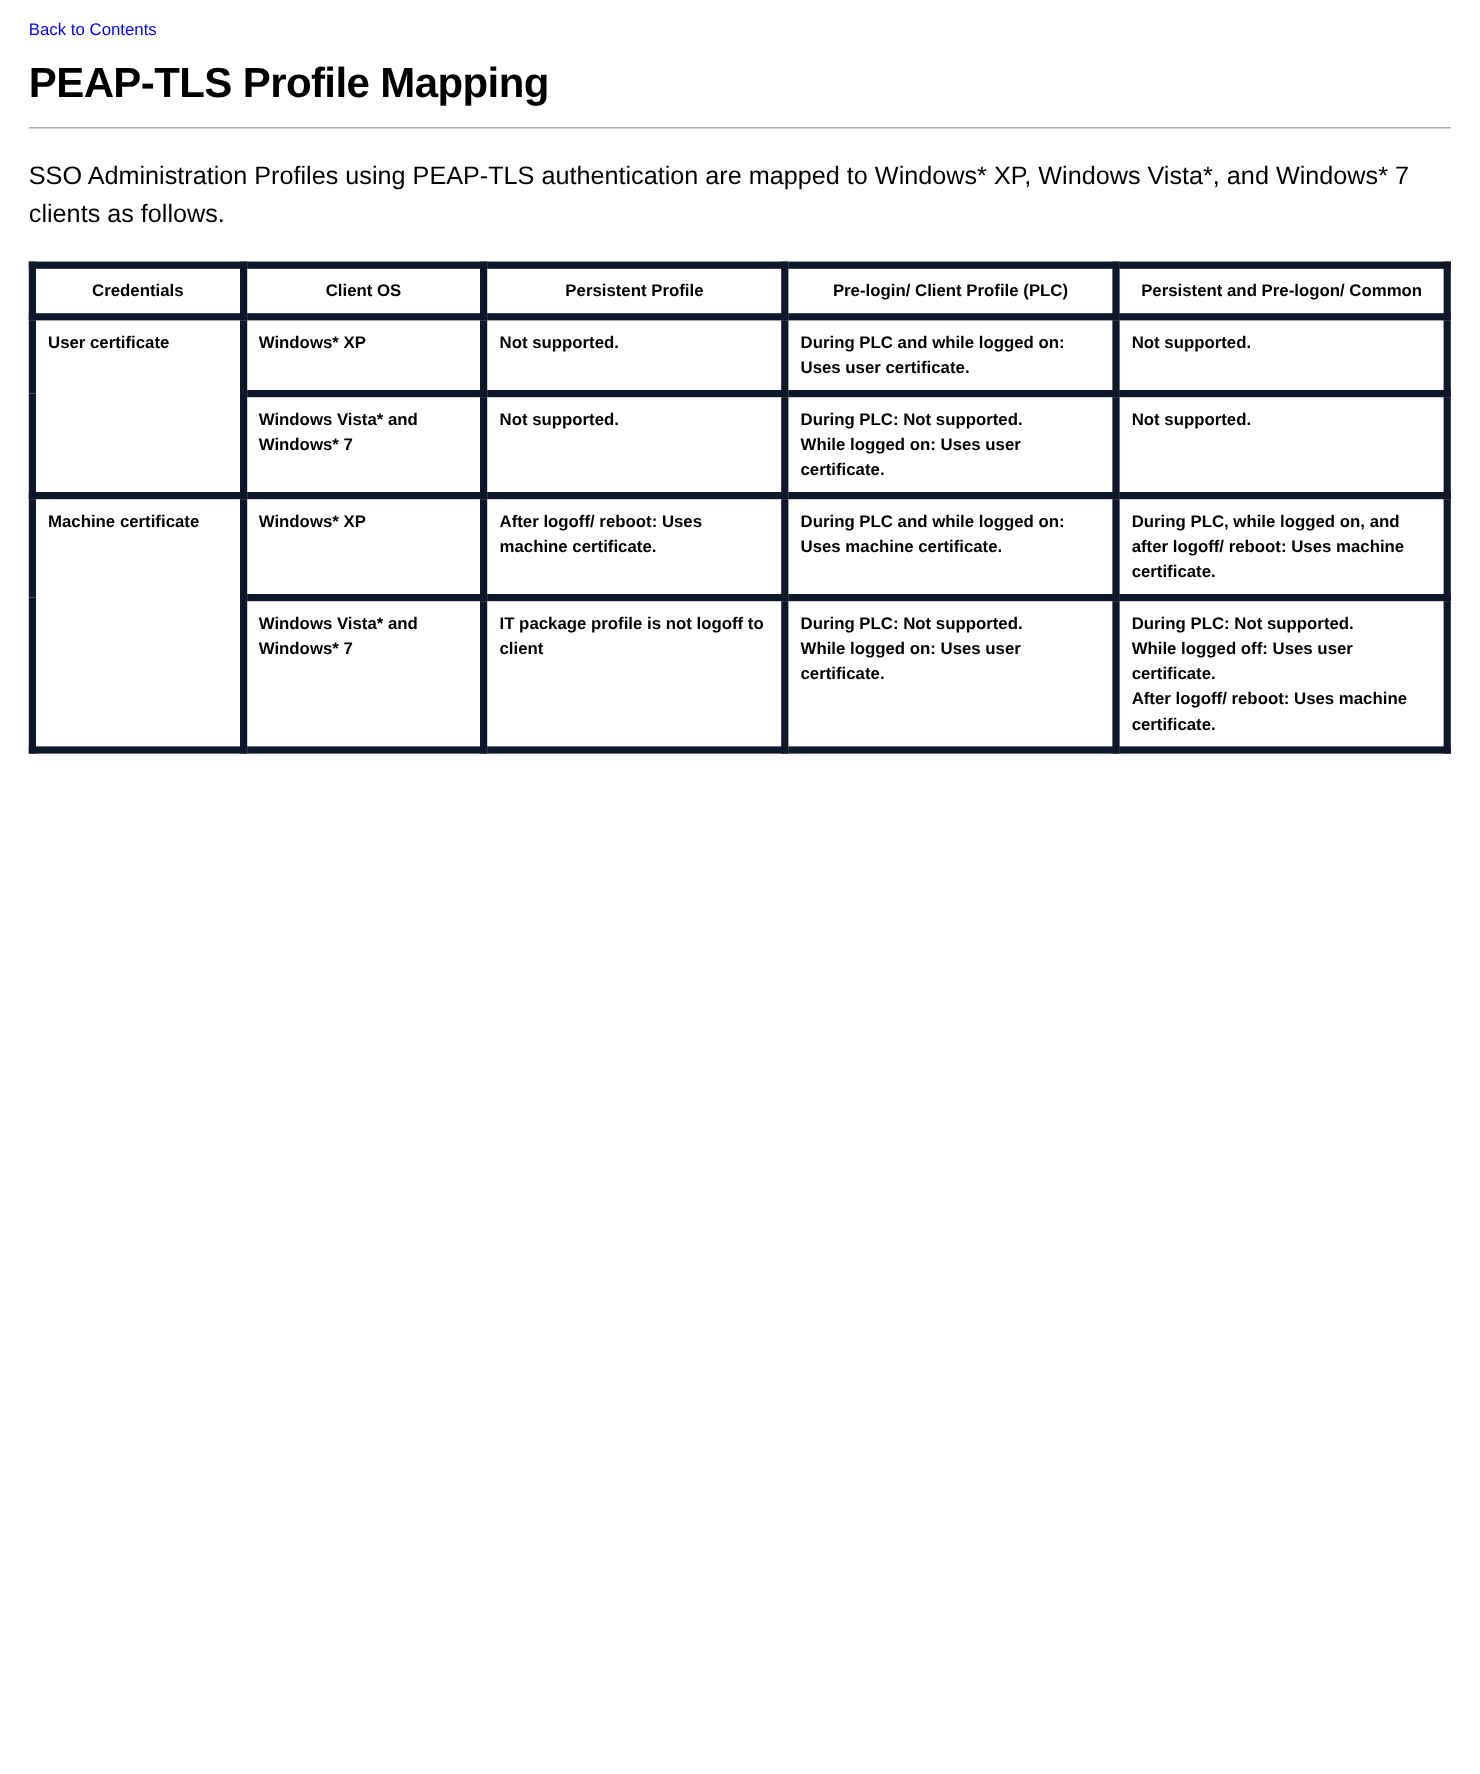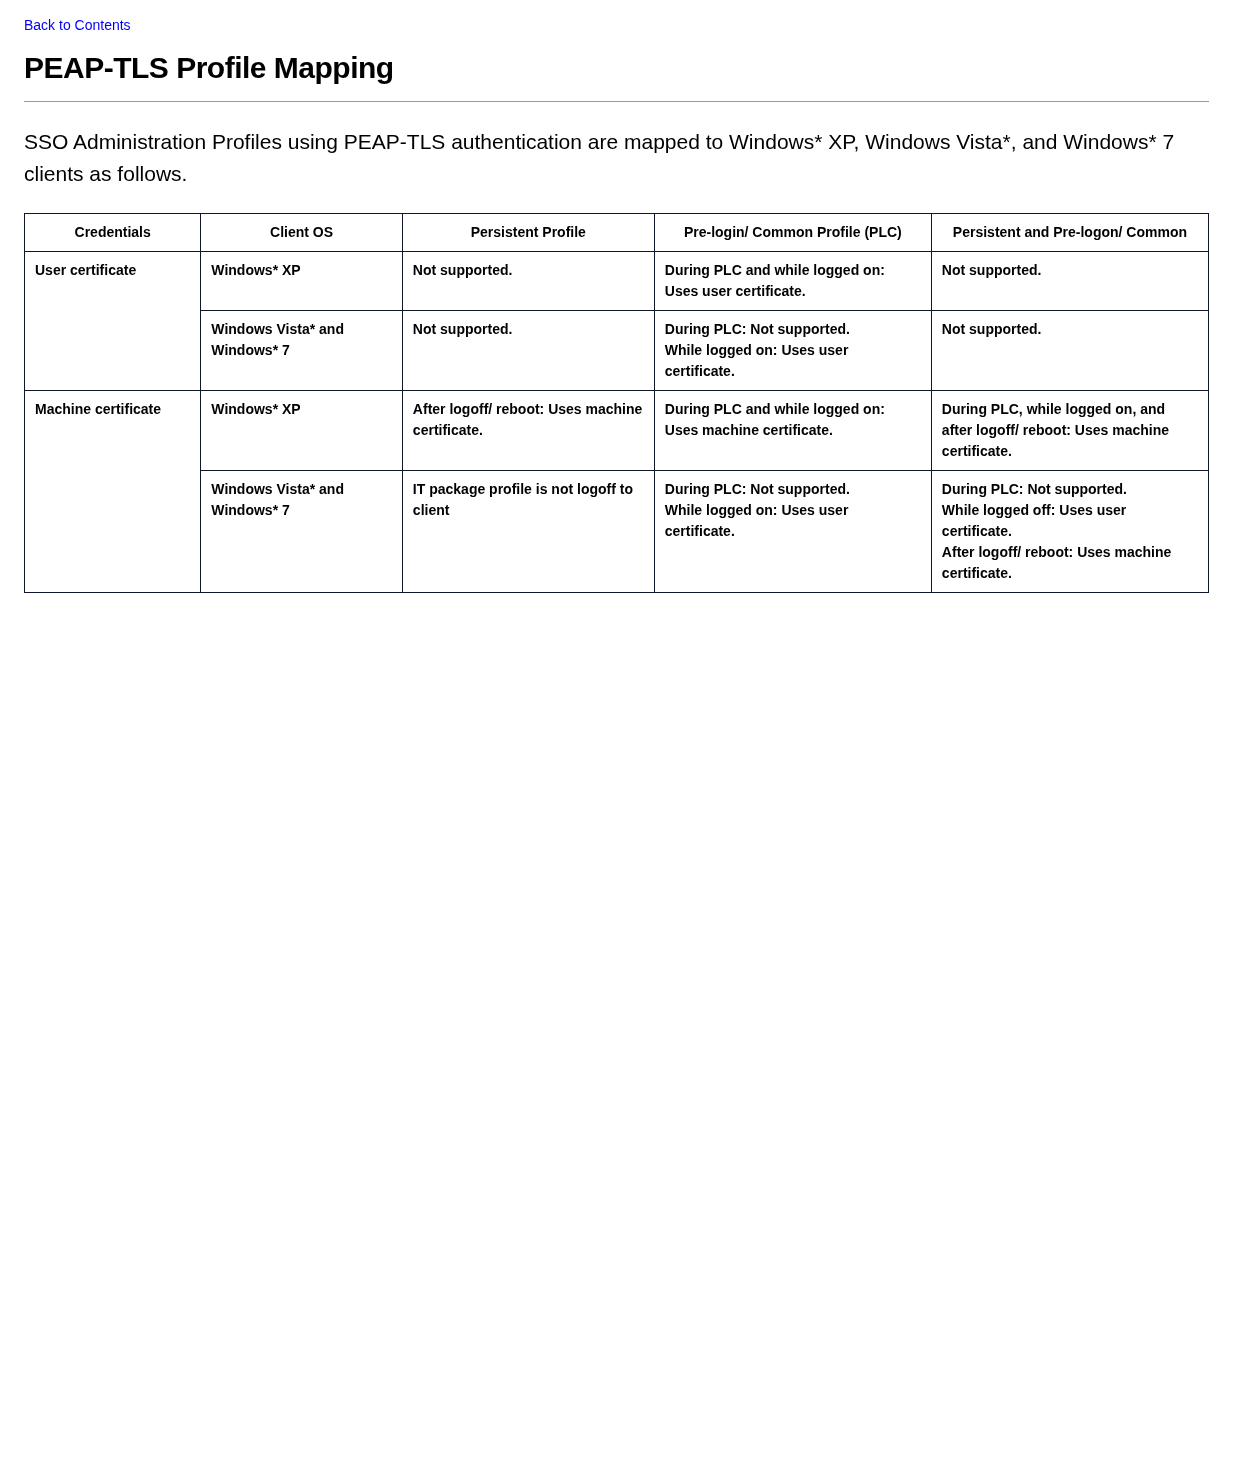--- a/index.html
+++ b/index.html
@@ -20,21 +20,21 @@
 
     .back-link {
       color: #0000ff;
       cursor: pointer;
       font-size: 14px;
       display: inline-block;
       margin-bottom: 18px;
     }
 
     .page-title {
-      font-size: 30px;
+      font-size: 35px;
       font-weight: bold;
       margin-bottom: 16px;
       letter-spacing: -0.5px;
     }
 
     .divider {
       border: none;
       border-top: 1px solid #999999;
       margin-bottom: 24px;
     }
@@ -45,21 +45,21 @@
       line-height: 1.5;
     }
 
     table {
       border-collapse: collapse;
       width: 100%;
       margin-bottom: 24px;
     }
 
     table th, table td {
-      border: 1px solid #0f172a;
+      border: 6px solid #0f172a;
       padding: 8px 10px;
       vertical-align: top;
       font-size: 14px;
       line-height: 1.5;
     }
 
     table th {
       font-weight: bold;
       background-color: #ffffff;
     }
@@ -86,21 +86,21 @@
 <hr class="divider">
 
 <p class="intro-text">SSO Administration Profiles using PEAP-TLS authentication are mapped to Windows* XP, Windows Vista*, and Windows* 7 clients as follows.</p>
 
 <table>
   <thead>
     <tr>
       <th class="col-credentials">Credentials</th>
       <th class="col-client-os">Client OS</th>
       <th class="col-persistent">Persistent Profile</th>
-      <th class="col-pre-login">Pre-login/ Common Profile (PLC)</th>
+      <th class="col-pre-login">Pre-login/ Client Profile (PLC)</th>
       <th class="col-persistent-pre">Persistent and Pre-logon/ Common</th>
     </tr>
   </thead>
   <tbody id="table-body">
   <tr>
         <td rowspan="2">User certificate</td>
         <td>Windows* XP</td>
         <td>Not supported.</td>
         <td>During PLC and while logged on: Uses user certificate.</td>
         <td>Not supported.</td>

